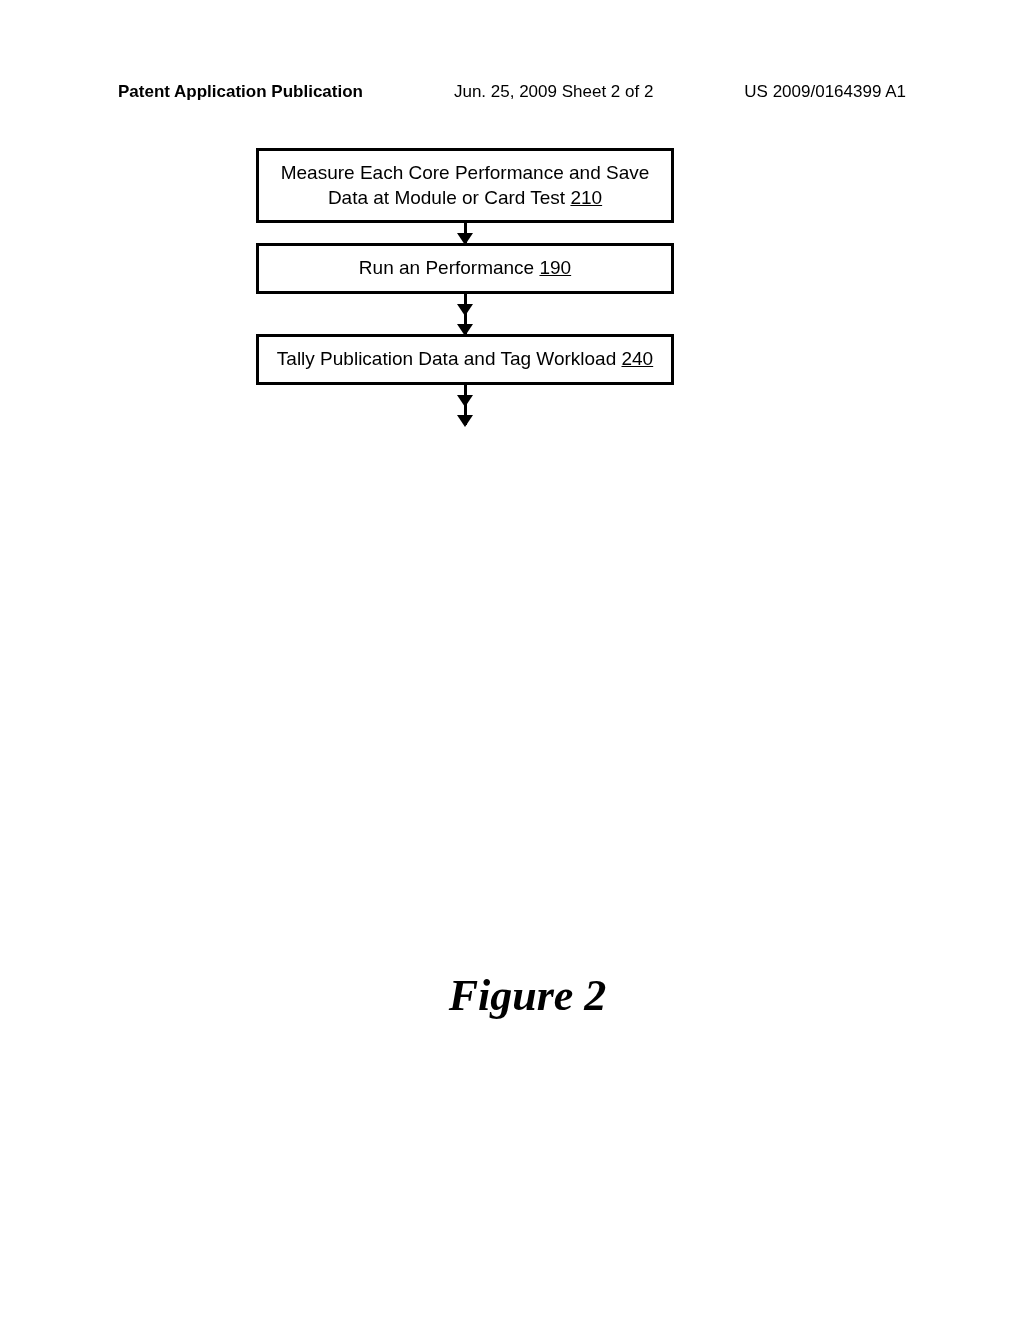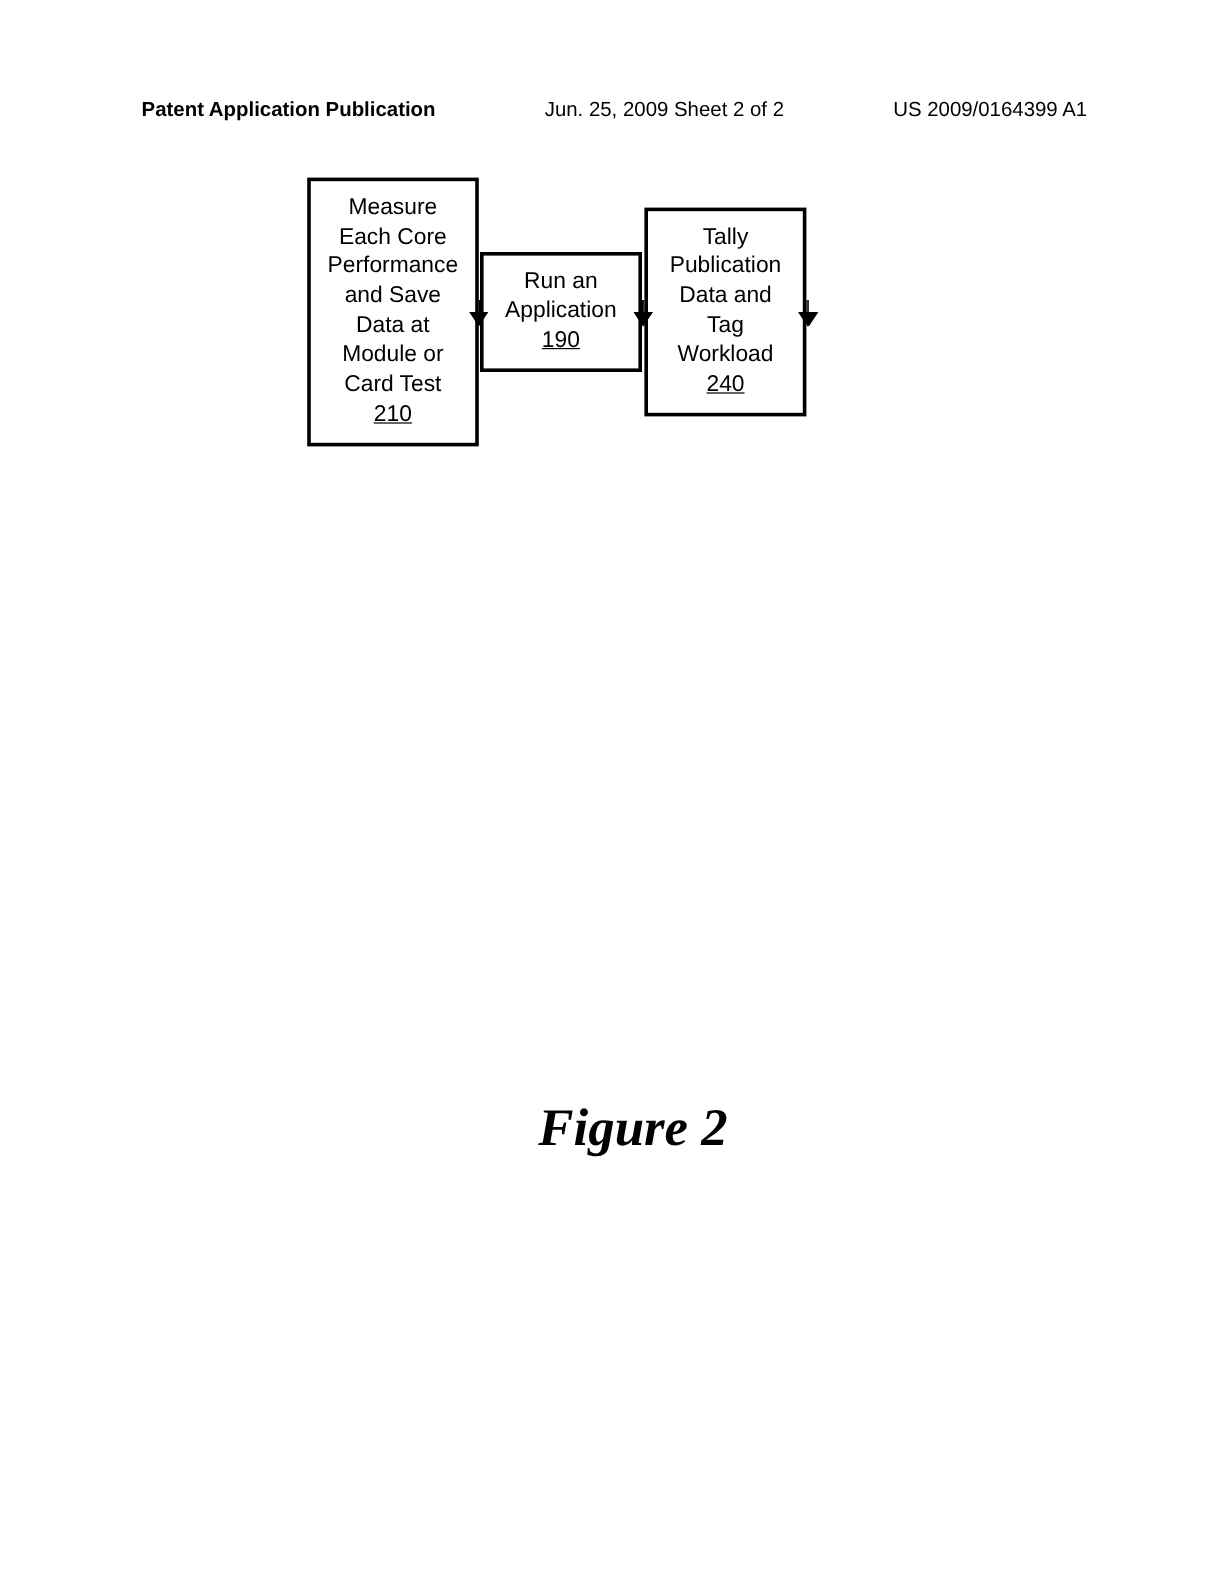--- a/index.html
+++ b/index.html
@@ -23,21 +23,21 @@
   }
   .header-left { font-weight: bold; }
   .header-mid { }
   .header-right { }
   .flowchart {
     position: absolute;
     top: 148px;
     left: 256px;
     width: 418px;
     display: flex;
-    flex-direction: row;
+    flex-direction: column;
     align-items: center;
   }
   .box {
     border: 3px solid #000;
     width: 418px;
     text-align: center;
     font-size: 19px;
     color: #000;
     line-height: 1.3;
     padding: 10px 14px;
@@ -58,21 +58,21 @@
     bottom: -2px;
     left: 50%;
     transform: translateX(-50%);
     width: 0; height: 0;
     border-left: 8px solid transparent;
     border-right: 8px solid transparent;
     border-top: 12px solid #000;
   }
   .figure-label {
     position: absolute;
-    top: 914px;
+    top: 970px;
     left: 0;
     width: 1024px;
     text-align: center;
     font-family: "Times New Roman", Times, serif;
     font-style: italic;
     font-weight: bold;
     font-size: 44px;
     color: #000;
     padding-left: 31px;
   }
@@ -88,21 +88,21 @@
 
 <div class="flowchart">
 
   <div class="box">
     <span>Measure Each Core Performance and Save Data at Module or Card Test </span>
     <span class="ref">210</span>
   </div>
   <div class="arrow"></div>
 
   <div class="box">
-    <span>Run an Application </span>
+    <span>Run an Performance </span>
     <span class="ref">190</span>
   </div>
   <div class="arrow"></div>
 
   <div class="arrow"></div>
 
   <div class="box">
     <span>Tally Publication Data and Tag Workload </span>
     <span class="ref">240</span>
   </div>

